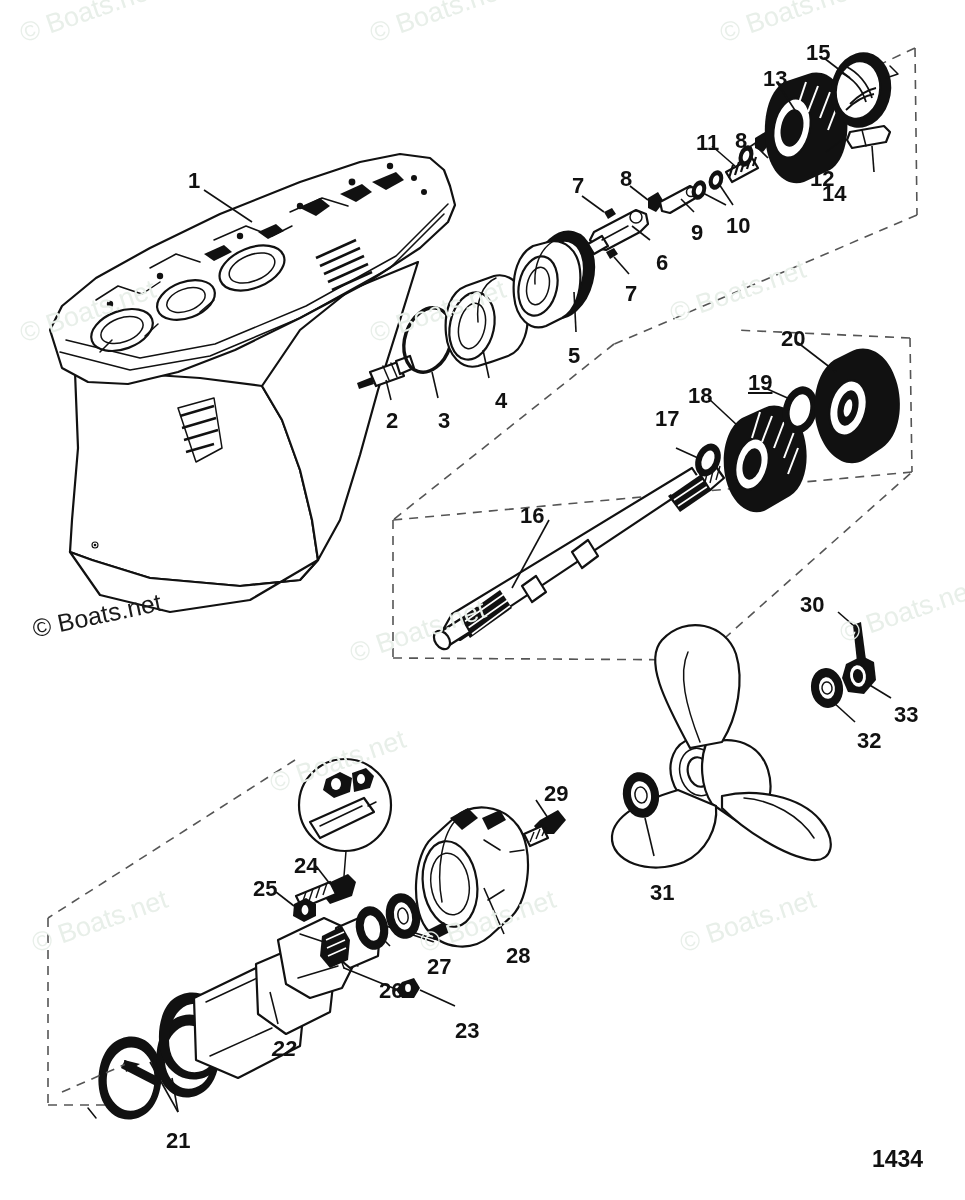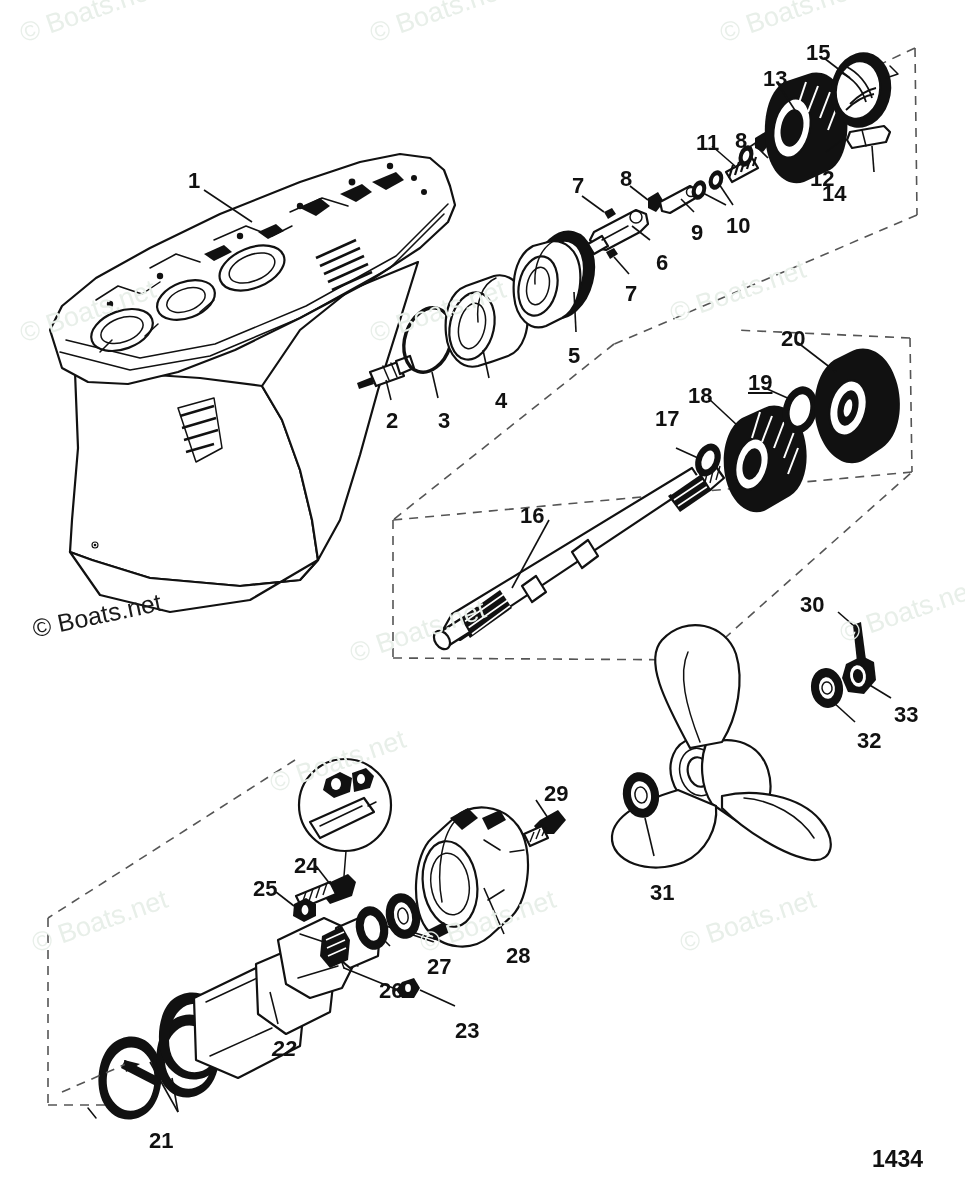--- a/index.html
+++ b/index.html
@@ -574,21 +574,21 @@
   <div class="callout" style="left:696px;top:132px;">11</div>
   <div class="callout" style="left:765px;top:168px;margin-left:45px;">12</div>
   <div class="callout" style="left:763px;top:68px;">13</div>
   <div class="callout" style="left:822px;top:183px;">14</div>
   <div class="callout" style="left:806px;top:42px;">15</div>
   <div class="callout" style="left:520px;top:505px;">16</div>
   <div class="callout" style="left:655px;top:408px;">17</div>
   <div class="callout" style="left:688px;top:385px;">18</div>
   <div class="callout" style="left:748px;top:372px;text-decoration:underline;">19</div>
   <div class="callout" style="left:781px;top:328px;">20</div>
-  <div class="callout" style="left:149px;top:1130px;">21</div>
+  <div class="callout" style="left:166px;top:1130px;">21</div>
   <div class="callout" style="left:272px;top:1038px;font-style:italic;">22</div>
   <div class="callout" style="left:455px;top:1020px;">23</div>
   <div class="callout" style="left:294px;top:855px;">24</div>
   <div class="callout" style="left:253px;top:878px;">25</div>
   <div class="callout" style="left:379px;top:960px;margin-top:20px;">26</div>
   <div class="callout" style="left:427px;top:956px;">27</div>
   <div class="callout" style="left:506px;top:945px;">28</div>
   <div class="callout" style="left:544px;top:783px;">29</div>
   <div class="callout" style="left:800px;top:594px;">30</div>
   <div class="callout" style="left:650px;top:868px;margin-top:14px;">31</div>

